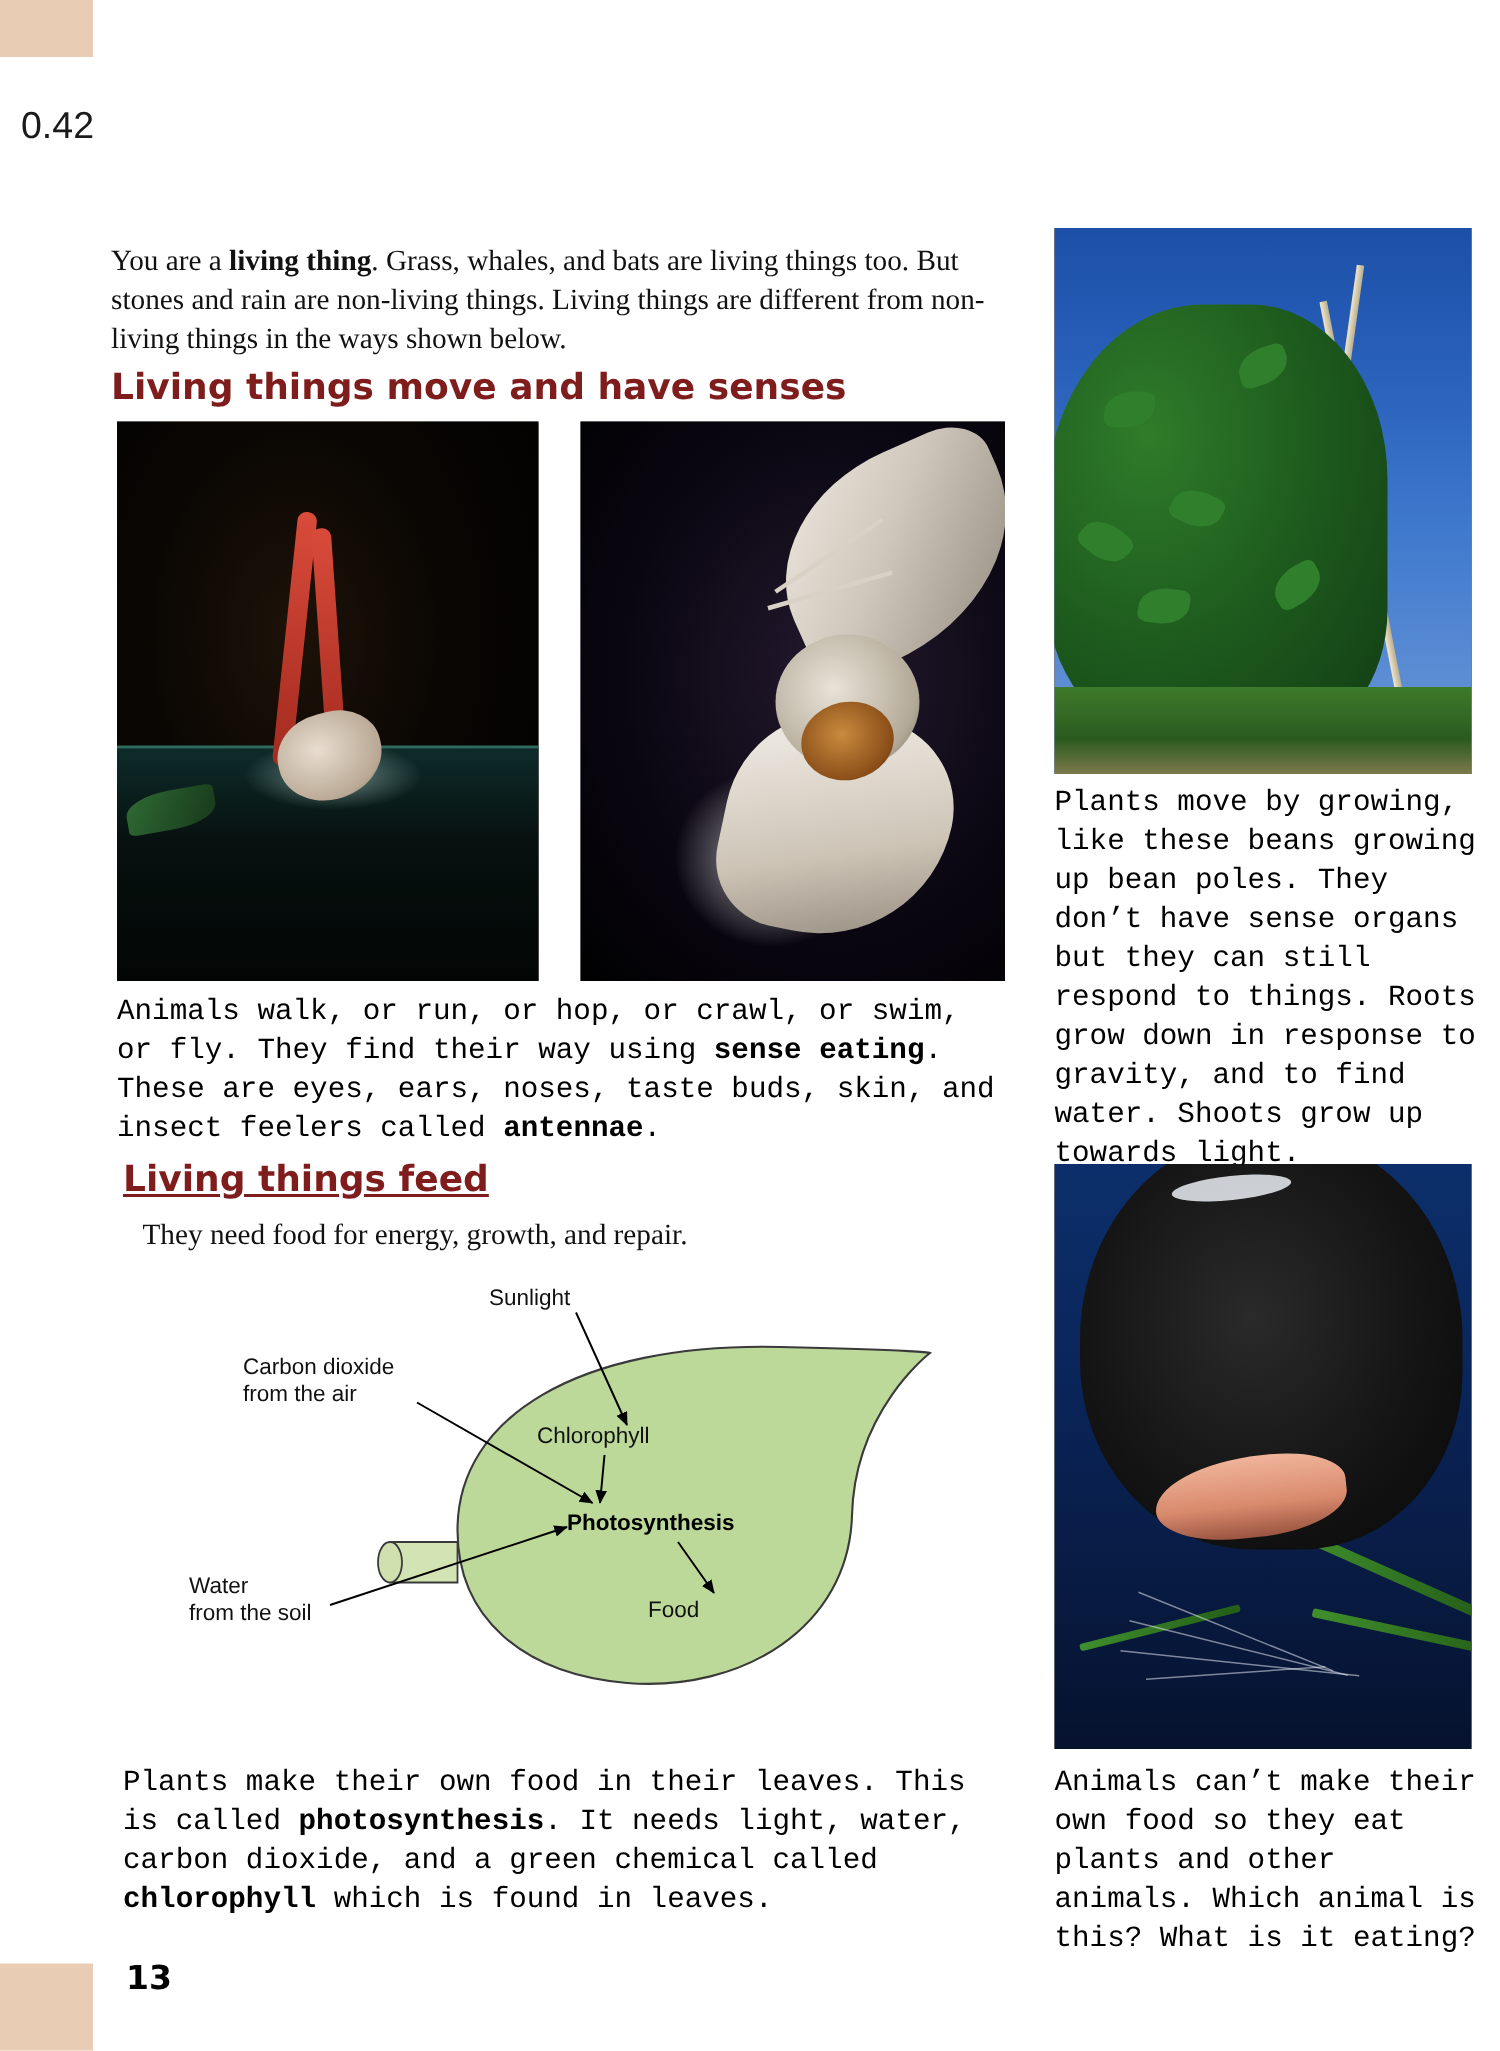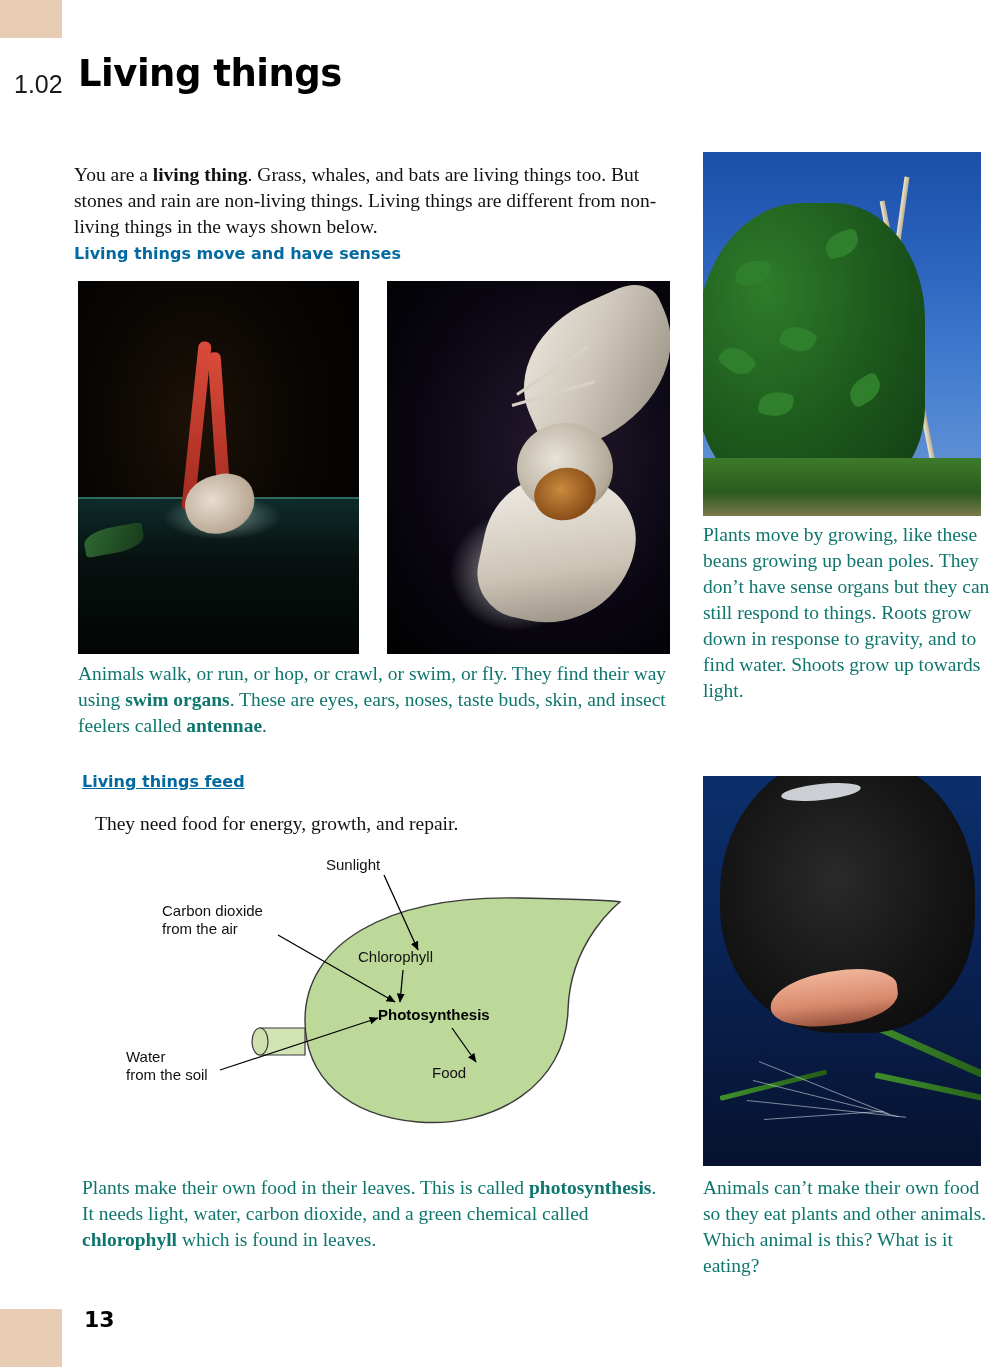--- a/index.html
+++ b/index.html
@@ -58,22 +58,22 @@
   
   .body-text {
     font-family: "Liberation Serif", serif;
     font-size: 19.5px;
     line-height: 26px;
     color: #111;
   }
   .sub-heading {
     font-family: "DejaVu Sans", sans-serif;
     font-weight: bold;
-    font-size: 16px;
-    color: #0369a1;
+    font-size: 24px;
+    color: #7f1d1d;
   }
   b, strong { font-weight: bold; }
 
   
   .intro {
     position: absolute;
     left: 74px; top: 162px;
     width: 600px;
   }
 
@@ -101,24 +101,24 @@
     left: 703px; top: 152px;
     width: 278px; height: 364px;
   }
   .photo-mole {
     left: 703px; top: 776px;
     width: 278px; height: 390px;
   }
 
   .caption {
     position: absolute;
-    font-family: Liberation Serif, serif;
+    font-family: Liberation Mono, monospace;
     font-size: 19.5px;
     line-height: 26px;
-    color: #0f766e;
+    color: #000000;
   }
   .caption-animals {
     left: 78px; top: 661px;
     width: 595px;
   }
   .caption-beans {
     left: 703px; top: 522px;
     width: 290px;
   }
   .caption-mole {
@@ -323,22 +323,21 @@
     fill: #000;
   }
 </style>
 </head>
 <body>
 
 <div class="margin-bar-top"></div>
 <div class="margin-bar-bottom"></div>
 
 <div class="page-header">
-  <div class="section-number">1.02</div>
-  <div class="page-title">Living things</div>
+  <div class="section-number">0.42</div>
 </div>
 
 <div class="intro body-text">
   <span>You are a </span><b>living thing</b><span>. Grass, whales, and bats are living things too. But stones and rain are non-living things. Living things are different from non-living things in the ways shown below.</span>
 </div>
 
 <div class="heading-move sub-heading">Living things move and have senses</div>
 
 <div class="photo photo-frog">
   <div class="frog-bg"></div>
@@ -371,21 +370,21 @@
   <div class="bean-leaf" style="left:28%; top:48%; transform:rotate(25deg);"></div>
   <div class="bean-leaf" style="left:44%; top:22%; transform:rotate(-18deg);"></div>
   <div class="bean-leaf" style="left:20%; top:66%; transform:rotate(8deg);"></div>
   <div class="bean-leaf" style="left:52%; top:62%; transform:rotate(-30deg);"></div>
   <div class="bean-leaf" style="left:6%; top:54%; transform:rotate(40deg);"></div>
 </div>
 
 <div class="caption caption-beans">Plants move by growing, like these beans growing up bean poles. They don’t have sense organs but they can still respond to things. Roots grow down in response to gravity, and to find water. Shoots grow up towards light.</div>
 
 <div class="caption caption-animals">
-  <span>Animals walk, or run, or hop, or crawl, or swim, or fly. They find their way using </span><b>swim organs</b><span>. These are eyes, ears, noses, taste buds, skin, and insect feelers called </span><b>antennae</b><span>.</span>
+  <span>Animals walk, or run, or hop, or crawl, or swim, or fly. They find their way using </span><b>sense eating</b><span>. These are eyes, ears, noses, taste buds, skin, and insect feelers called </span><b>antennae</b><span>.</span>
 </div>
 
 <div class="heading-feed sub-heading">Living things feed</div>
 <div class="feed-text body-text">They need food for energy, growth, and repair.</div>
 
 <div class="diagram">
   <svg width="580" height="300" viewBox="0 0 580 300" xmlns="http://www.w3.org/2000/svg">
 
     <path d="M205 170 C205 95 285 45 420 48 C515 50 520 52 520 52 C520 52 470 90 468 160 C466 235 395 278 318 272 C248 266 205 228 205 170 Z" fill="#bcd99a" stroke="#3a3a3a" stroke-width="1.4"></path>
 

